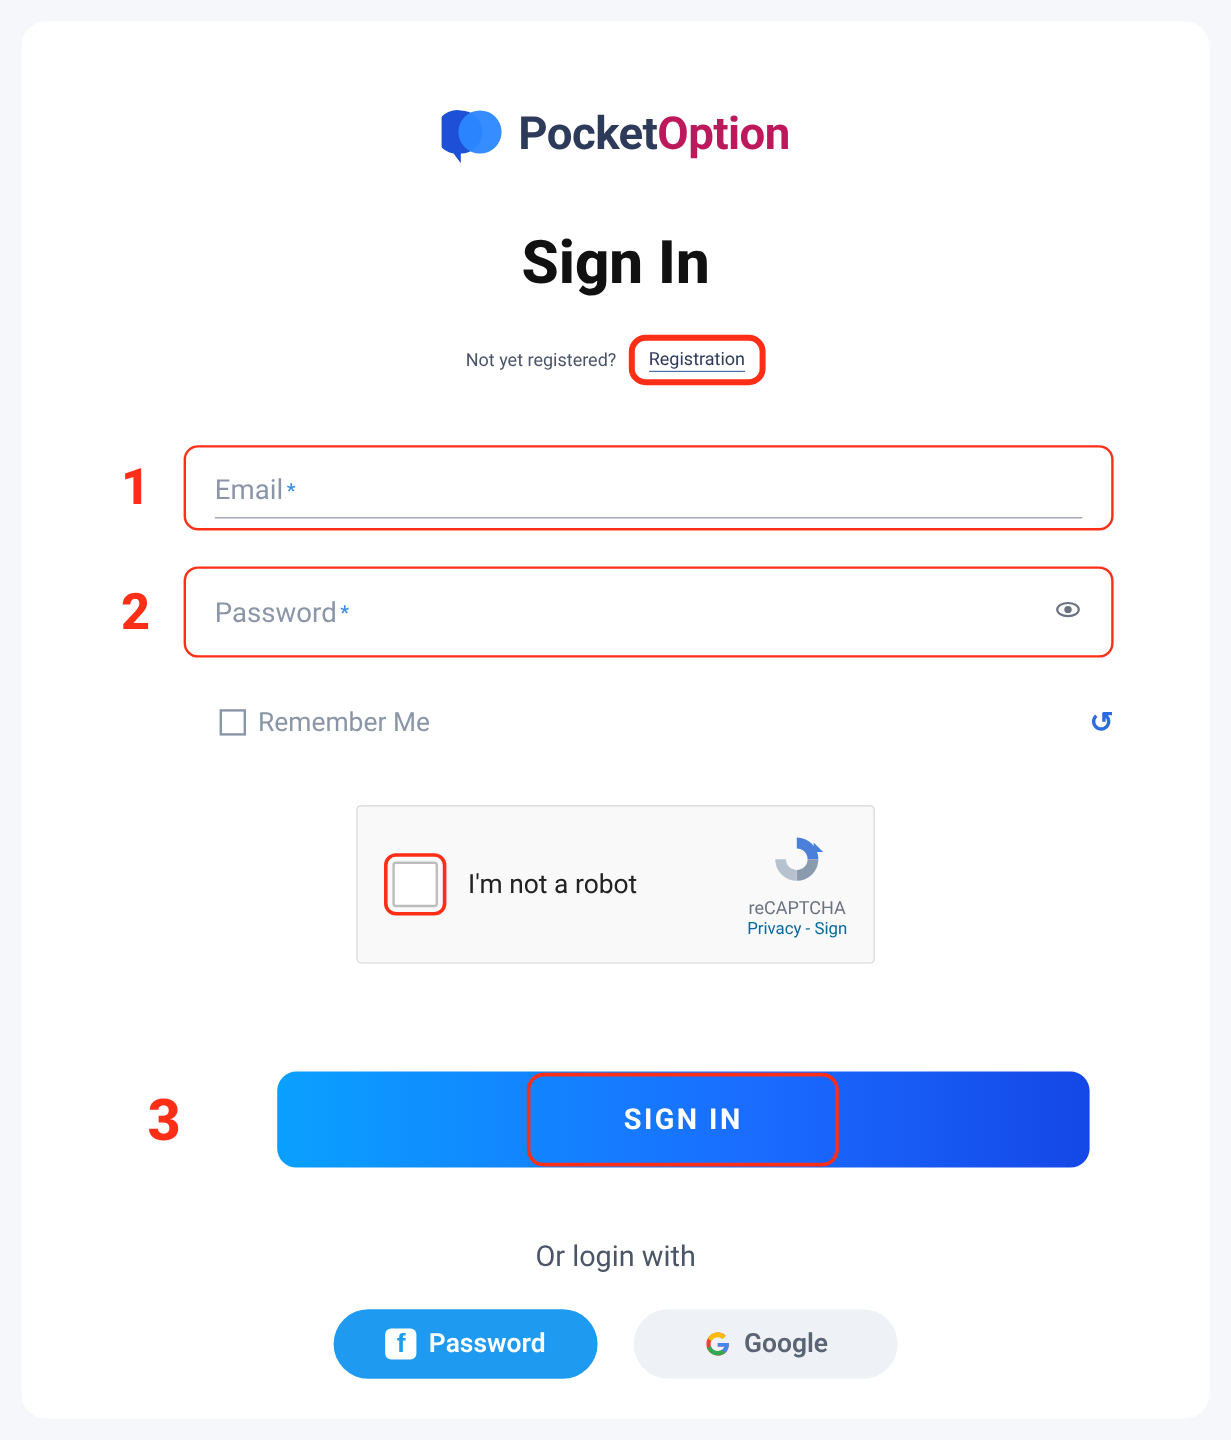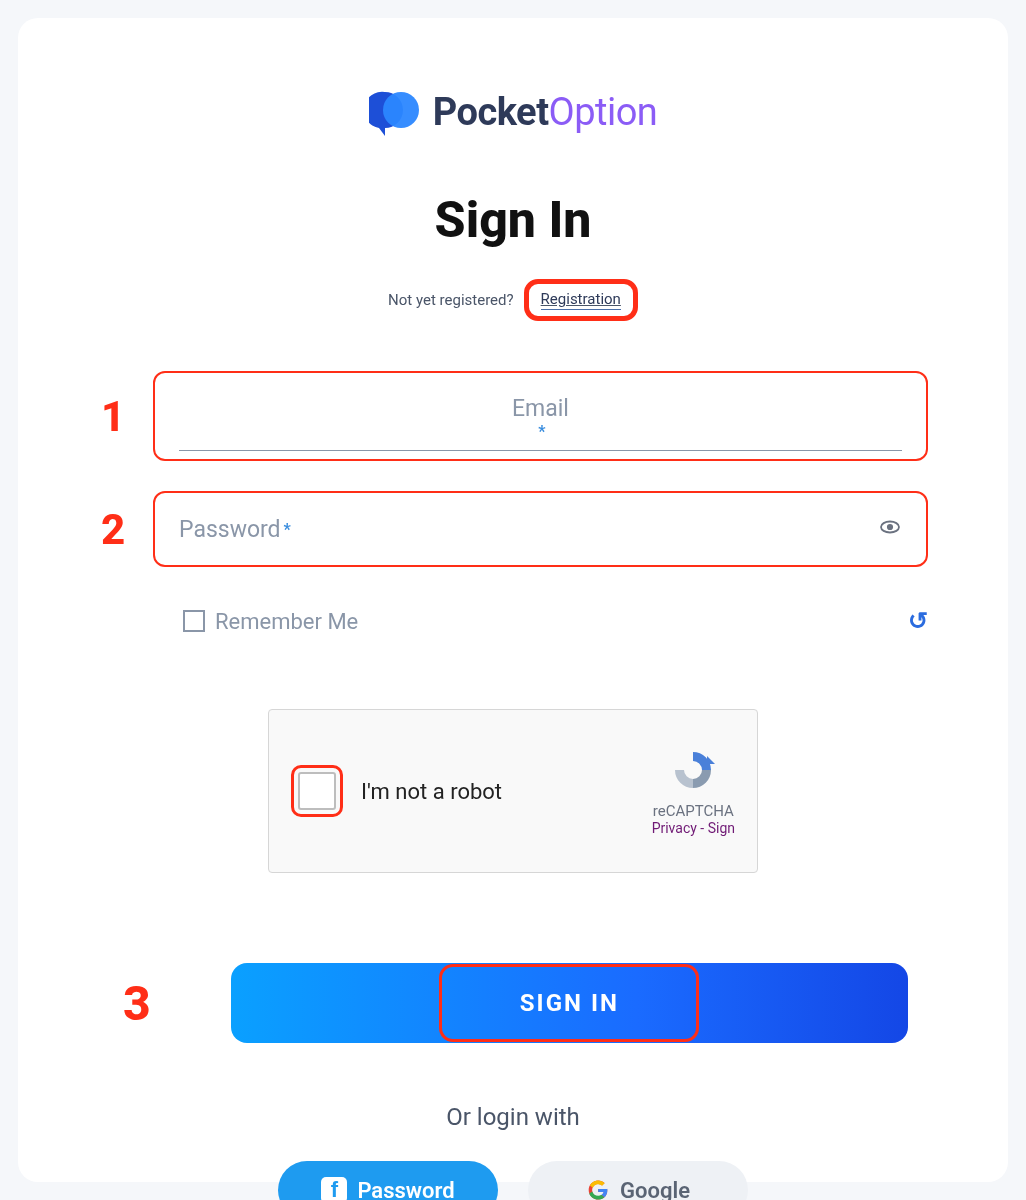--- a/index.html
+++ b/index.html
@@ -41,22 +41,22 @@
     .logo-text {
       font-size: 38px;
       font-weight: 600;
       letter-spacing: -0.5px;
     }
     .logo-text .strong {
       color: #2e3a59;
       font-weight: 700;
     }
     .logo-text .light {
-      color: #8b5cf6;
-      font-weight: 400;
+      color: #be185d;
+      font-weight: 700;
     }
     .heading {
       text-align: center;
       font-size: 50px;
       font-weight: 800;
       color: #111;
       margin-bottom: 30px;
     }
     .sub-row {
       display: flex;
@@ -71,21 +71,20 @@
       color: #2e3a59;
       border-bottom: 1px solid #4a6ea8;
       padding-bottom: 1px;
     }
     .reg-highlight {
       border: 5px solid #ff2e17;
       border-radius: 14px;
       padding: 6px 12px;
       display: inline-flex;
       align-items: flex-start;
-      text-decoration: underline;
     }
     .field-row {
       display: flex;
       align-items: center;
       gap: 25px;
       margin-bottom: 30px;
     }
     .step-num {
       font-size: 42px;
       font-weight: 800;
@@ -97,21 +96,20 @@
       flex: 1;
       border: 2.5px solid #ff2e17;
       border-radius: 12px;
       padding: 22px 24px;
       display: flex;
       align-items: center;
       position: relative;
     }
     .field-wrap.email-wrap {
       padding-bottom: 18px;
-      flex-direction: column;
     }
     .field-wrap.email-wrap::after {
       content: "";
       position: absolute;
       left: 24px;
       right: 24px;
       bottom: 8px;
       height: 1px;
       background: #8a96a8;
     }
@@ -125,21 +123,21 @@
       margin-left: 3px;
     }
     .eye-icon {
       margin-left: auto;
       color: #6b7280;
     }
     .options-row {
       display: flex;
       align-items: center;
       padding: 0 0 0 85px;
-      margin-bottom: 74px;
+      margin-bottom: 55px;
       margin-top: 40px;
     }
     .remember-group {
       display: flex;
       align-items: center;
       gap: 10px;
     }
     .remember-box {
       width: 22px;
       height: 22px;
@@ -159,27 +157,27 @@
       color: #2b6cdf;
       font-size: 24px;
       font-weight: bold;
     }
     .recovery-link {
       font-size: 22px;
       color: #2e3a59;
       border-bottom: 1px solid #4a6ea8;
     }
     .captcha-box {
-      width: 490px;
+      width: 432px;
       margin: 0 auto 90px auto;
       border: 1.5px solid #d6d6d6;
       background: #f9f9f9;
       display: flex;
       align-items: center;
-      padding: 36px 22px;
+      padding: 20px 22px;
       border-radius: 4px;
     }
     .captcha-check-wrap {
       border: 3px solid #ff2e17;
       border-radius: 10px;
       padding: 4px;
       margin-right: 18px;
     }
     .captcha-check {
       width: 38px;
@@ -201,21 +199,21 @@
     }
     .captcha-brand {
       font-size: 15px;
       color: #6b7280;
       margin-top: 4px;
     }
     .captcha-links {
       font-size: 14px;
       color: #6b7280;
     }
-    .captcha-links span { color:#701a75; }
+    .captcha-links span { color:#0369a1; }
     .signin-row {
       display: flex;
       align-items: center;
       gap: 80px;
       padding-left: 25px;
       margin-bottom: 60px;
     }
     .step-num-3 {
       font-size: 48px;
       font-weight: 800;

